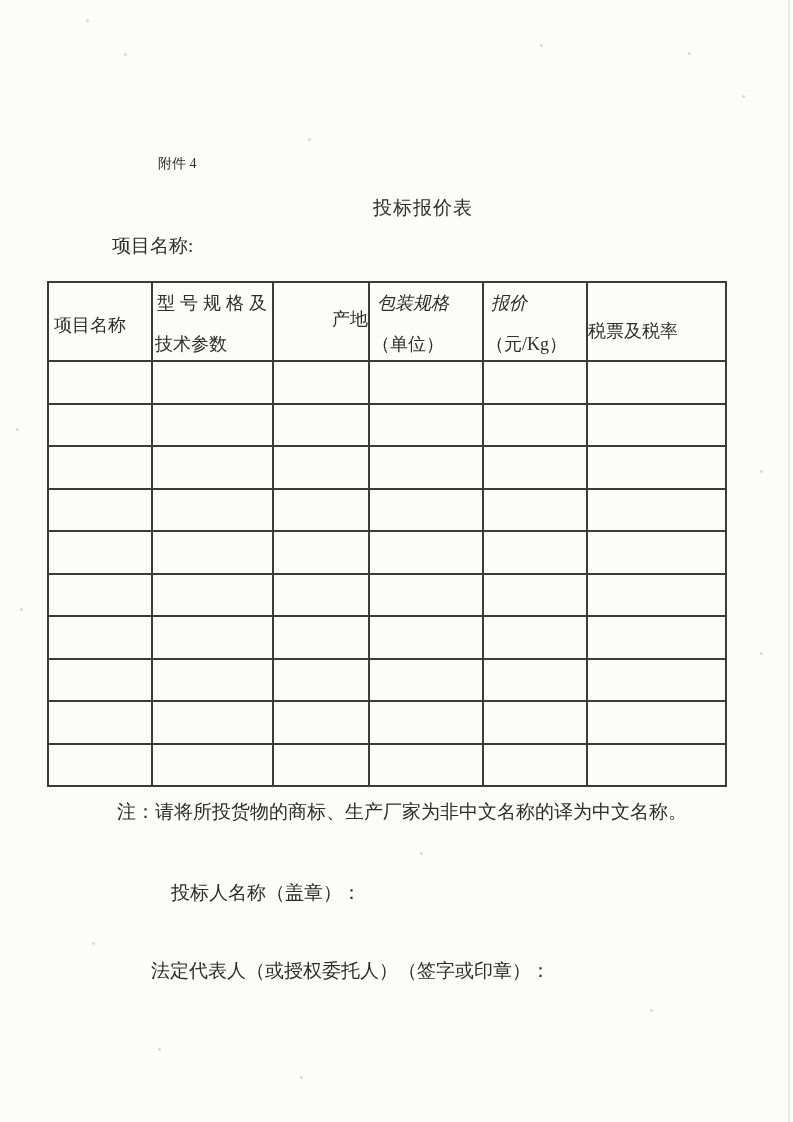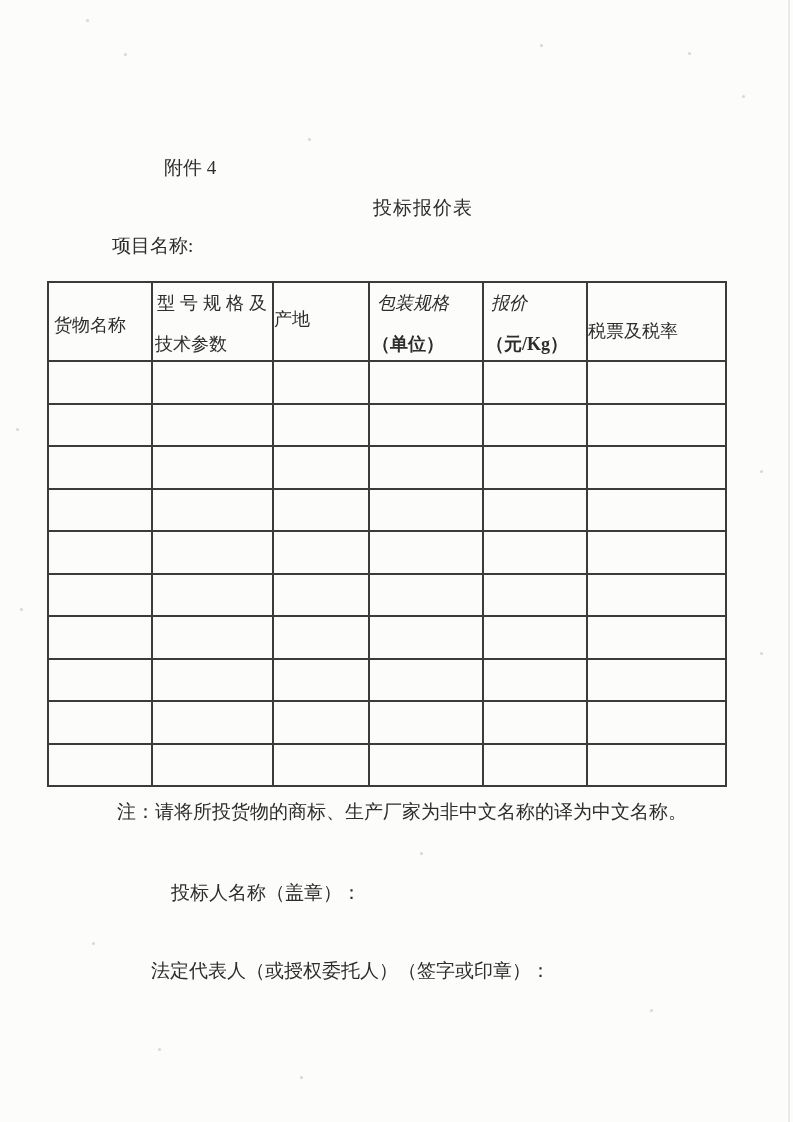--- a/index.html
+++ b/index.html
@@ -12,23 +12,23 @@
     width: 793px;
     height: 1122px;
     margin: 0 auto;
     background: #fcfcfb;
     overflow: hidden;
     font-family: "Liberation Serif", "DejaVu Serif", serif;
     color: #2d2d2d;
   }
   .attachment-label {
     position: absolute;
-    left: 164px;
+    left: 158px;
     top: 155px;
-    font-size: 19px;
+    font-size: 14px;
     white-space: nowrap;
   }
   .doc-title {
     position: absolute;
     left: 373px;
     top: 195px;
     font-size: 19px;
     letter-spacing: 1px;
     white-space: nowrap;
   }
@@ -68,35 +68,34 @@
     margin: 8px 0 0 4px;
     letter-spacing: 5px;
     white-space: nowrap;
     line-height: 24px;
   }
   th.h-model .l2 {
     display: block;
     margin: 17px 0 0 2px;
     line-height: 24px;
   }
-  th.h-origin { vertical-align: middle; text-align: left; padding-bottom: 6px; }
+  th.h-origin { vertical-align: middle; text-align: right; padding-bottom: 6px; }
   th.h-twoline { vertical-align: top; text-align: left; }
   th.h-twoline .l1 {
     display: block;
     margin: 8px 0 16px 7px;
     line-height: 24px;
     white-space: nowrap;
     font-style: italic;
   }
   th.h-twoline .l2 {
     display: block;
     margin: 17px 0 0 2px;
     line-height: 24px;
     white-space: nowrap;
-    font-weight: bold;
   }
   th.h-tax {
     vertical-align: bottom;
     text-align: left;
     padding-bottom: 17px;
   }
   .note-text {
     position: absolute;
     left: 117px;
     top: 799px;
@@ -169,21 +168,21 @@
       <col style="width:104px">
       <col style="width:121px">
       <col style="width:96px">
       <col style="width:114px">
       <col style="width:104px">
       <col style="width:139px">
     </colgroup>
     <thead>
       <tr>
         <th class="h-goods">
-          <span>货物名称</span>
+          <span>项目名称</span>
         </th>
         <th class="h-model">
           <span class="l1">型号规格及</span>
           <span class="l2">技术参数</span>
         </th>
         <th class="h-origin">
           <span>产地</span>
         </th>
         <th class="h-twoline">
           <span class="l1">包装规格</span>

